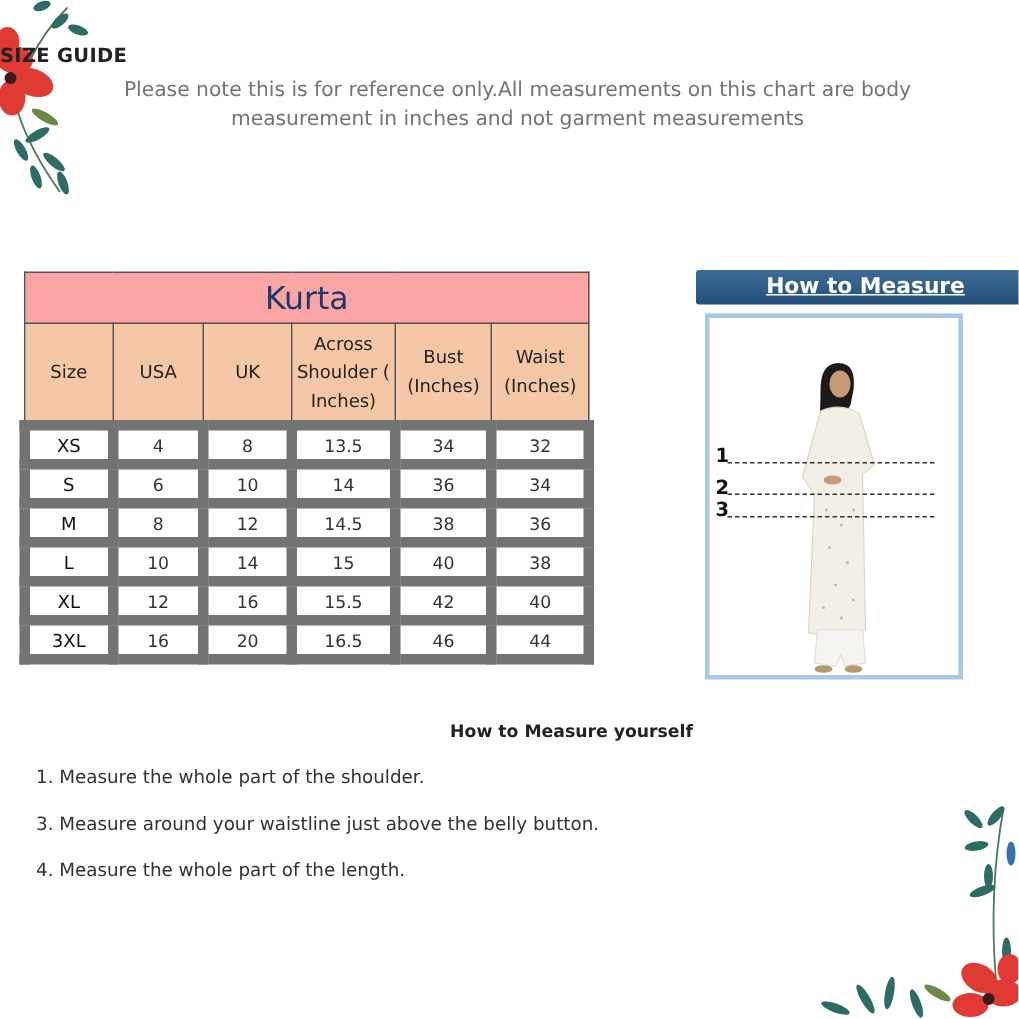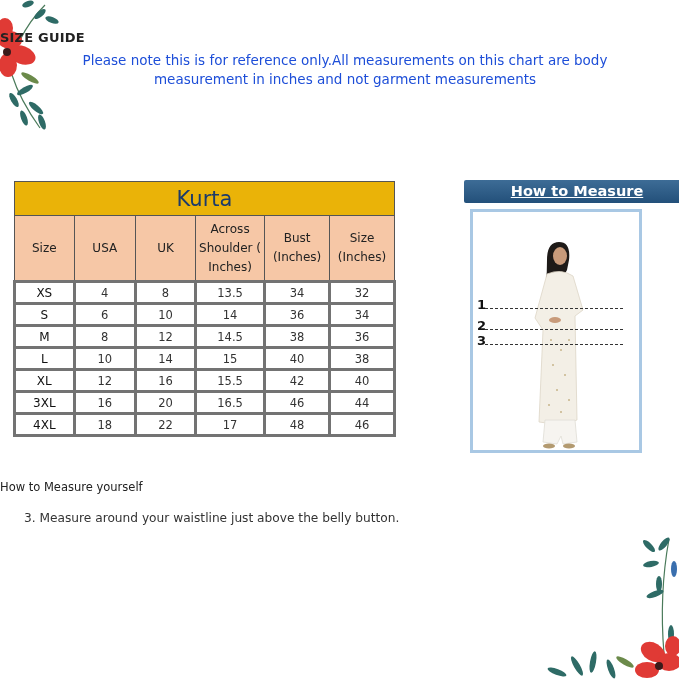--- a/index.html
+++ b/index.html
@@ -9,37 +9,37 @@
   }
   .floral-tl { position: absolute; left: 0; top: 0; width: 80px; height: 135px; }
   .floral-br { position: absolute; right: 0; bottom: 0; width: 150px; height: 145px; }
 
   .title {
     position: absolute; top: 30px; left: 0; width: 679px; 
     font-size: 13px; font-weight: bold; color: #222; letter-spacing: 0.2px;
   }
   .note {
     position: absolute; top: 51px; left: 60px; width: 570px; text-align: center;
-    font-size: 13.5px; line-height: 19px; color: #1d4ed8;
+    font-size: 13.5px; line-height: 19px; color: #737373;
   }
 
   table.kurta {
     position: absolute; left: 13px; top: 181px; width: 383px;
     border-collapse: collapse; font-family: "DejaVu Sans", sans-serif;
   }
   table.kurta th.banner {
-    background: #eab308; color: #1b3a6b; font-weight: normal;
+    background: #fca5a5; color: #1b3a6b; font-weight: normal;
     font-size: 21px; height: 33px; padding: 0; border: 1px solid #555;
   }
   table.kurta th.head {
     background: #f6c7a6; font-weight: normal; font-size: 12px; line-height: 19px;
     color: #222; border: 1px solid #555; padding: 0 2px; height: 64px;
   }
   table.kurta td {
-    border: 3px solid #737373; text-align: center; font-size: 11.5px;
+    border: 7px solid #737373; text-align: center; font-size: 11.5px;
     height: 19px; padding: 0; color: #333;
   }
   table.kurta td.size { color: #111; font-size: 12px; }
 
   .measure-panel { position: absolute; left: 464px; top: 180px; width: 188px; height: 276px; }
   .measure-header {
     position: absolute; left: 0; top: 0; width: 226px; height: 23px;
     background: linear-gradient(#3d6c96, #23507a); color: #fff; font-weight: bold;
     font-size: 14.5px; text-align: center; line-height: 23px; border-radius: 2px; text-decoration: underline;
   }
@@ -51,22 +51,22 @@
   .mline {
     position: absolute; left: 12px; width: 138px; height: 0;
     border-top: 1.5px dashed #333;
   }
   .mnum {
     position: absolute; left: 4px; font-size: 13px; font-weight: bold; color: #111;
     font-family: "DejaVu Sans", sans-serif;
   }
 
   .how-title {
-    position: absolute; top: 480px; left: 0; width: 462px; text-align: left;
-    font-size: 11.5px; font-weight: normal; color: #222;
+    position: absolute; top: 480px; left: 0; width: 462px; text-align: right;
+    font-size: 11.5px; font-weight: bold; color: #222;
   }
   .steps { position: absolute; left: 24px; top: 510px; margin: 0; padding: 0; list-style: none; }
   .steps li {
     font-size: 12.2px; color: #333; height: 31px; line-height: 16px; white-space: nowrap;
   }
 </style>
 </head>
 <body>
 
 <svg class="floral-tl" viewBox="0 0 80 135">
@@ -124,21 +124,21 @@
   <thead>
     <tr>
       <th class="banner" colspan="6">Kurta</th>
     </tr>
     <tr>
       <th class="head" style="width:60px">Size</th>
       <th class="head" style="width:62px">USA</th>
       <th class="head" style="width:62px">UK</th>
       <th class="head" style="width:66px">Across Shoulder ( Inches)</th>
       <th class="head" style="width:62px">Bust (Inches)</th>
-      <th class="head" style="width:62px">Size (Inches)</th>
+      <th class="head" style="width:62px">Waist (Inches)</th>
     </tr>
   </thead>
   <tbody>
     <tr>
       <td class="size">XS</td>
       <td>4</td>
       <td>8</td>
       <td>13.5</td>
       <td>34</td>
       <td>32</td>
@@ -175,28 +175,20 @@
       <td>42</td>
       <td>40</td>
     </tr>
     <tr>
       <td class="size">3XL</td>
       <td>16</td>
       <td>20</td>
       <td>16.5</td>
       <td>46</td>
       <td>44</td>
-    </tr>
-    <tr>
-      <td class="size">4XL</td>
-      <td>18</td>
-      <td>22</td>
-      <td>17</td>
-      <td>48</td>
-      <td>46</td>
     </tr>
   </tbody>
 </table>
 
 <div class="measure-panel">
   <div class="measure-header">How to Measure</div>
   <div class="measure-frame">
     <svg class="figure" viewBox="0 0 80 212">
 
       <path d="M30 20 Q30 2 42 2 Q54 2 52 20 L50 30 Q44 40 36 60 Q28 70 26 60 Q30 45 30 20Z" fill="#1e1a18"></path>
@@ -228,14 +220,16 @@
     <div class="mline" style="top:96px"></div>
     <div class="mnum" style="top:106px">2</div>
     <div class="mline" style="top:117px"></div>
     <div class="mnum" style="top:121px">3</div>
     <div class="mline" style="top:132px"></div>
   </div>
 </div>
 
 <div class="how-title">How to Measure yourself</div>
 <ul class="steps">
+  <li>1. Measure the whole part of the shoulder.</li>
   <li>3. Measure around your waistline just above the belly button.</li>
+  <li>4. Measure the whole part of the length.</li>
 </ul>
 
 </body></html>

